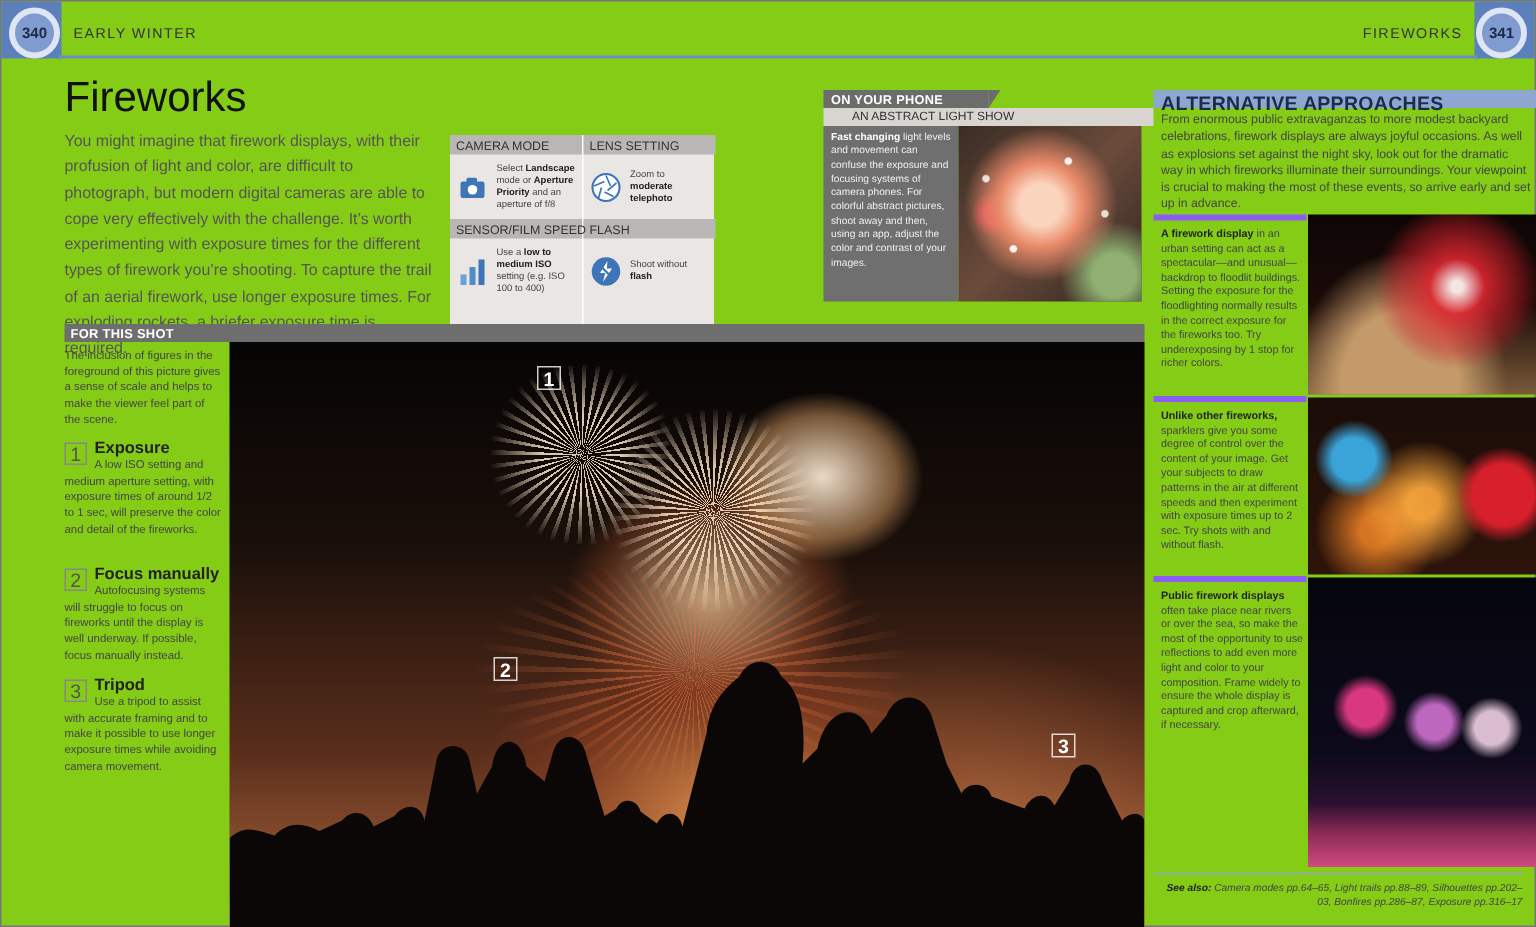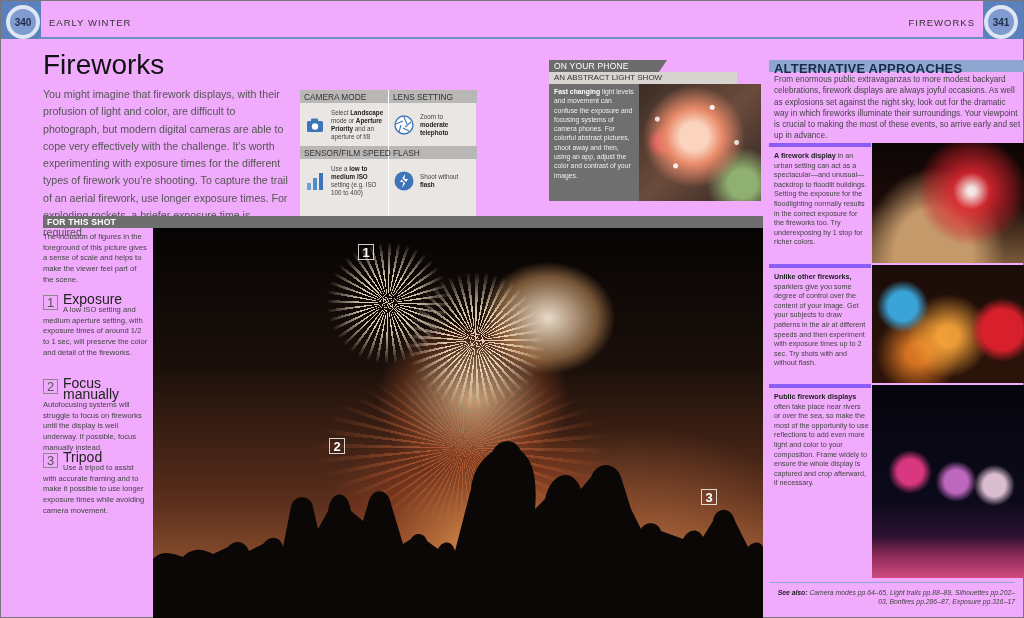--- a/index.html
+++ b/index.html
@@ -1,17 +1,17 @@
 <!DOCTYPE html>
 <html><head>
 <meta charset="utf-8">
 <style>
   *{box-sizing:border-box;margin:0;padding:0}
   html,body{width:1024px;height:618px;overflow:hidden;background:#fff;font-family:"Liberation Sans",sans-serif;color:#3a3a3a}
-  .page{position:relative;width:1024px;height:618px;background:#f0abfc;border:1px solid #777}
+  .page{position:relative;width:1024px;height:618px;background:#84cc16;border:1px solid #777}
 
   
   .hdr-line{position:absolute;left:38px;right:38px;top:36px;height:2px;background:#6d8ec2}
   .tab-l{position:absolute;left:0;top:0;width:40px;height:38px;background:#5b80bb}
   .tab-r{position:absolute;right:0;top:0;width:40px;height:38px;background:#5b80bb}
   .pgnum{position:absolute;top:4px;width:34px;height:34px;border-radius:50%;background:#7f9bcf;border:4px solid #dfe6f3;display:flex;align-items:center;justify-content:center;font-size:10px;font-weight:bold;color:#1d2b4a}
   .pgnum.l{left:5px}
   .pgnum.r{right:5px}
   .runhead{position:absolute;top:16px;font-size:9.5px;letter-spacing:1px;color:#333}
   .runhead.l{left:48px}
@@ -26,43 +26,43 @@
   .s-cell{position:absolute;width:88px}
   .s-head{height:13px;background:#b9b7b6;font-size:8.3px;color:#333;padding:2px 4px;white-space:nowrap}
   .s-body{display:flex;align-items:center;padding:6px 4px 4px 5px;height:42px}
   .s-ico{flex:0 0 20px;width:20px;height:20px;margin-right:6px;display:flex;align-items:center;justify-content:center}
   .s-txt{font-size:6.3px;line-height:8px;color:#444}
   .s-txt b{color:#222}
   .s-div{position:absolute;left:88px;top:0;width:1px;height:146px;background:#fff}
 
   
   .phone{position:absolute;left:548px;top:59px;width:212px;height:141px}
-  .phone-h1{position:absolute;left:0;top:0;height:12px;width:110px;background:#6c6c6c;color:#fff;font-size:8.5px;font-weight:normal;padding:1px 5px;letter-spacing:.2px}
+  .phone-h1{position:absolute;left:0;top:0;height:12px;width:110px;background:#6c6c6c;color:#fff;font-size:8.5px;font-weight:bold;padding:1px 5px;letter-spacing:.2px}
   .phone-h1:after{content:"";position:absolute;right:-8px;top:0;border-left:8px solid #6c6c6c;border-bottom:12px solid transparent}
-  .phone-h2{position:absolute;left:0;top:12px;width:188px;height:12px;background:#d8d4cf;font-size:8px;color:#333;padding:1px 5px}
+  .phone-h2{position:absolute;left:0;top:12px;width:220px;height:12px;background:#d8d4cf;font-size:8px;color:#333;padding:1px 19px}
   .phone-body{position:absolute;left:0;top:24px;width:90px;height:117px;background:#6f6f6f;color:#eee;font-size:6.8px;line-height:9.3px;padding:3px 5px}
   .phone-body b{color:#fff}
   .phone-img{position:absolute;left:90px;top:24px;width:122px;height:117px;
     background:
       radial-gradient(circle at 30% 70%, rgba(255,255,255,.9) 0 2px, transparent 3px),
       radial-gradient(circle at 60% 20%, rgba(255,255,255,.9) 0 2px, transparent 3px),
       radial-gradient(circle at 80% 50%, rgba(255,255,255,.8) 0 2px, transparent 3px),
       radial-gradient(circle at 15% 30%, rgba(255,255,255,.8) 0 2px, transparent 3px),
       radial-gradient(circle at 45% 45%, #fbd4bd 0 15%, #e98a6a 30%, transparent 55%),
       radial-gradient(circle at 85% 85%, #8fb071 0 10%, transparent 25%),
       radial-gradient(circle at 20% 50%, #d45 0 6%, transparent 14%),
       linear-gradient(135deg,#3a2c25,#6b4b3b 50%,#2b2320)}
 
   
   .ftsbar{position:absolute;left:42px;top:215px;width:720px;height:12px;background:#6e6e6e}
   .ftsbar span{position:absolute;left:4px;top:1px;color:#fff;font-size:8.6px;font-weight:bold;letter-spacing:.2px}
   .fts-intro{position:absolute;left:42px;top:231px;width:105px;font-size:7.6px;line-height:10.7px;color:#444}
   .step{position:absolute;left:42px;width:105px;font-size:7.6px;line-height:10.7px;color:#444}
   .step .num{float:left;width:15px;height:15px;border:1px solid #888;font-size:13px;line-height:14px;text-align:center;color:#555;margin:1px 5px 0 0}
-  .step .stitle{font-weight:normal;font-size:14px;color:#222;display:block;line-height:11px}
+  .step .stitle{font-weight:bold;font-size:11px;color:#222;display:block;line-height:11px}
 
   .mainphoto{position:absolute;left:152px;top:227px;width:610px;height:391px;overflow:hidden;
     background:
       radial-gradient(ellipse 90px 75px at 395px 90px, rgba(255,240,220,.9), rgba(220,160,100,.5) 55%, transparent 75%),
       radial-gradient(ellipse 120px 100px at 320px 170px, rgba(255,220,170,.7), rgba(180,90,50,.3) 60%, transparent 80%),
       radial-gradient(ellipse 200px 160px at 330px 320px, rgba(230,150,80,.85), rgba(140,60,30,.55) 55%, transparent 85%),
       radial-gradient(ellipse 260px 200px at 480px 360px, rgba(200,120,70,.8), transparent 80%),
       linear-gradient(180deg,#060404 0%,#1a0f0a 35%,#5a2e1c 70%,#b26a3d 100%)}
   .firework{position:absolute;border-radius:50%}
   .fw1{left:170px;top:15px;width:130px;height:120px;background:repeating-conic-gradient(rgba(255,235,205,.85) 0 3deg, transparent 3deg 9deg);-webkit-mask:radial-gradient(circle,#000 30%,transparent 70%);mask:radial-gradient(circle,#000 30%,transparent 70%)}

